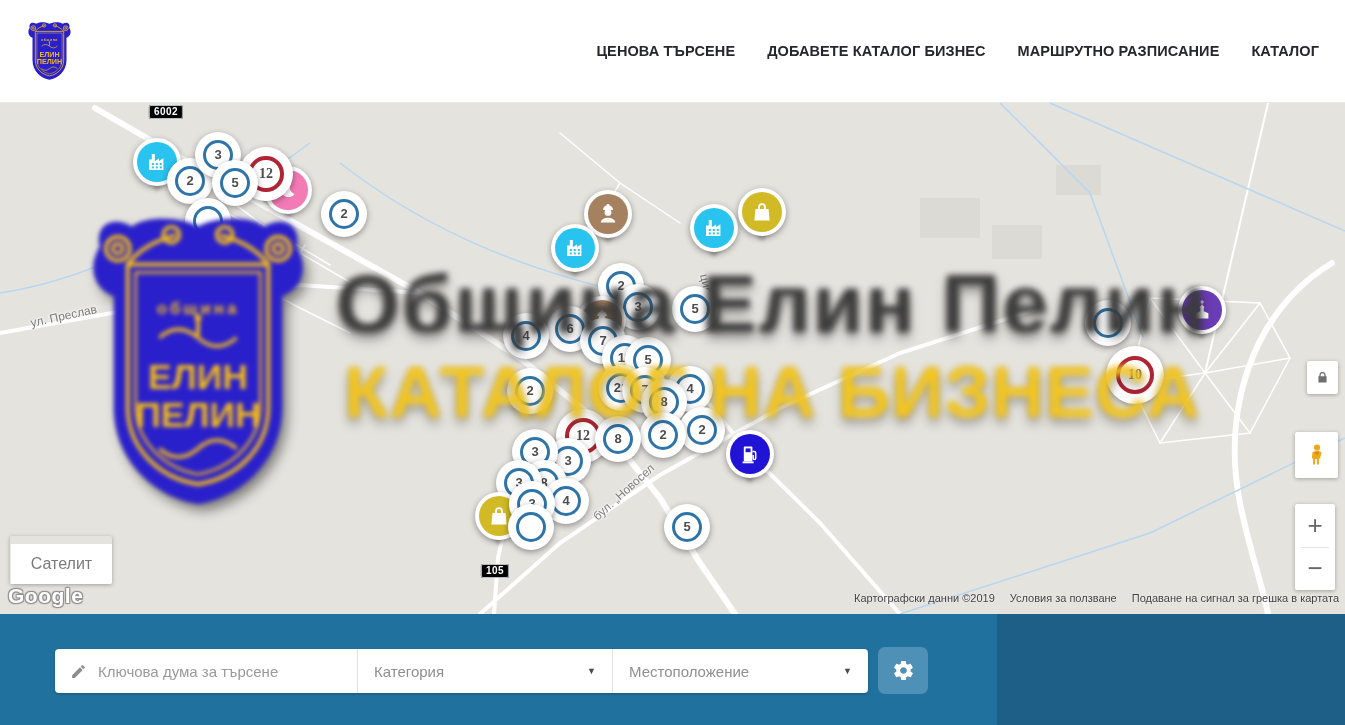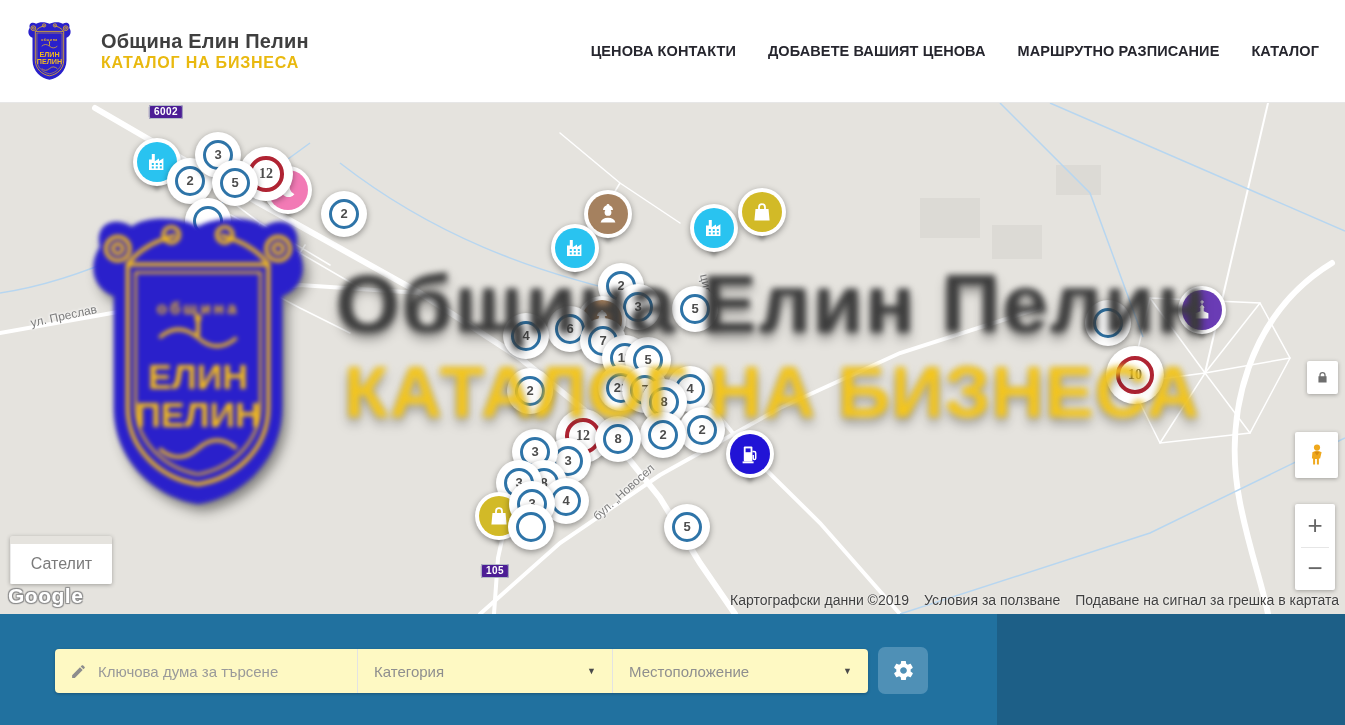--- a/index.html
+++ b/index.html
@@ -13,21 +13,21 @@
   .logo { display:flex; align-items:center; gap:28px; cursor:pointer; }
   .logo-shield-svg { width:47px; height:60px; display:block; }
   .logo-text .t1 { font-size:20px; font-weight:700; color:#3f3f3f; letter-spacing:.2px; }
   .logo-text .t2 { font-size:16px; font-weight:700; color:#e9b90f; letter-spacing:.8px; margin-top:1px; }
   .nav { display:flex; gap:32px; align-items:center; }
   .nav a { font-size:14.5px; font-weight:700; color:#26262e; text-decoration:none; letter-spacing:.1px; white-space:nowrap; }
 
   
   .map { position:absolute; left:0; top:103px; width:1345px; height:511px; background:#e5e3de; overflow:hidden; cursor:grab; }
   .map svg.roads { position:absolute; left:0; top:0; z-index:1; }
-  .road-badge { position:absolute; transform:translate(-50%,-50%); background:#4c1d95; color:#fff;
+  .road-badge { position:absolute; transform:translate(-50%,-50%); background:#000000; color:#fff;
                 font-size:10px; font-weight:700; padding:1px 5px 2px; border-radius:2px;
                 box-shadow:inset 0 0 0 1px #b4bdc6; z-index:2; letter-spacing:.5px; }
   .street-label { position:absolute; color:#7b7b7b; font-size:12px; white-space:nowrap; z-index:2;
                   text-shadow:0 0 2px #fff,0 0 3px #fff,0 0 4px #fff; }
 
   
   .markers { position:absolute; inset:0; z-index:20; }
   .cluster { position:absolute; background:#fff; border-radius:50%;
              box-shadow:0 2px 6px rgba(0,0,0,.38); display:flex; align-items:center; justify-content:center; cursor:pointer; }
   .cluster .ring { width:66%; height:66%; border-radius:50%; border:3px solid #2e74a8;
@@ -55,37 +55,37 @@
   
   .maptype { position:absolute; left:10px; top:433px; display:flex; z-index:40;
              box-shadow:0 1px 4px rgba(0,0,0,.3); border-radius:2px; overflow:hidden; }
   .maptype .mt { height:40px; background:#fff; display:flex; align-items:center; justify-content:center;
                  font-size:16px; cursor:pointer;margin-top:8px; }
   .maptype .mt.sat { width:102px; color:#7b7b7b; border-left:1px solid #ececec; }
   .glogo { position:absolute; left:8px; top:481px; z-index:40; font-size:21px; font-weight:700;
            color:#fff; letter-spacing:.5px; cursor:pointer;
            text-shadow:0 0 1px #9a9a9a,1px 1px 1px #8d8d8d,-1px -1px 1px #8d8d8d,1px -1px 1px #8d8d8d,-1px 1px 1px #8d8d8d; }
   .attrib { position:absolute; right:6px; top:489px; z-index:40; display:flex; gap:15px;
-            font-size:14px; color:#3f3f3f; text-shadow:0 0 2px #fff; }
+            font-size:11px; color:#3f3f3f; text-shadow:0 0 2px #fff; }
   .attrib a { color:#3f3f3f; text-decoration:none; }
   .sq-btn { position:absolute; background:#fff; z-index:40; display:flex; align-items:center;
             justify-content:center; box-shadow:0 1px 4px rgba(0,0,0,.3); cursor:pointer; border-radius:2px; }
   .lock-btn { left:1307px; top:258px; width:31px; height:33px; }
   .pegman-btn { left:1295px; top:329px; width:43px; height:46px; }
   .zoomctrl { position:absolute; left:1295px; top:401px; width:40px; height:86px; background:#fff;
               z-index:40; border-radius:2px; box-shadow:0 1px 4px rgba(0,0,0,.3);
               display:flex; flex-direction:column; }
   .zoomctrl .zbtn { flex:1; display:flex; align-items:center; justify-content:center;
                     font-size:26px; color:#666; cursor:pointer; font-weight:400; }
   .zoomctrl .zdiv { height:1px; background:#e6e6e6; margin:0 6px; }
 
   
   .bottombar { position:absolute; left:0; top:614px; width:1345px; height:111px; background:#21719f; z-index:100; }
   .bottombar .dark { position:absolute; right:0; top:0; width:348px; height:111px; background:#1d5f87; }
-  .search-wrap { position:absolute; left:55px; top:35px; width:813px; height:44px; background:#fef9c3;
+  .search-wrap { position:absolute; left:55px; top:35px; width:813px; height:44px; background:#ffffff;
                  border-radius:4px; display:flex; align-items:stretch; box-shadow:0 1px 3px rgba(0,0,0,.25); }
   .sw-kw { width:302px; display:flex; align-items:center; gap:11px; padding-left:15px; }
   .sw-kw input { border:none; outline:none; flex:1; font-size:15px; color:#555; min-width:0;
                  font-family:"Liberation Sans",sans-serif; background:transparent; }
   .sw-kw input::placeholder { color:#9a9a9a; }
   .sw-sel { display:flex; align-items:center; justify-content:space-between; padding:0 16px;
             font-size:15px; color:#8f8f8f; border-left:1px solid #e3e3e3; cursor:pointer; }
   .sw-sel.cat { width:255px;gap:8px; } .sw-sel.loc { width:256px; }
   .sw-sel .arr { font-size:9px; color:#4a4a4a; }
   .gear-btn { position:absolute; left:878px; top:33px; width:50px; height:47px; background:#4f90b6;
@@ -120,28 +120,24 @@
         <text x="115" y="102" text-anchor="middle" font-size="17" font-weight="bold" fill="#f0b91f" letter-spacing="3">община</text>
         <g stroke="#f0b91f" fill="none" stroke-width="3.5">
           <path d="M76 126 q19 -17 39 0 q19 17 39 0"></path>
           <path d="M76 238 q19 17 39 0 q19 -17 39 0"></path>
         </g>
         <rect x="113" y="108" width="4" height="16" fill="#f0b91f"></rect>
           <circle cx="115" cy="106" r="3.5" fill="#f0b91f"></circle>
         <text x="115" y="178" text-anchor="middle" font-size="36" font-weight="bold" fill="#f0b91f">ЕЛИН</text>
         <text x="115" y="216" text-anchor="middle" font-size="36" font-weight="bold" fill="#f0b91f">ПЕЛИН</text>
       </svg>
-      <div class="logo-text">
-        <div class="t1">Община Елин Пелин</div>
-        <div class="t2">КАТАЛОГ НА БИЗНЕСА</div>
-      </div>
     </div>
     <nav class="nav">
-      <a href="#">ЦЕНОВА КОНТАКТИ</a>
-      <a href="#">ДОБАВЕТЕ ВАШИЯТ ЦЕНОВА</a>
+      <a href="#">ЦЕНОВА ТЪРСЕНЕ</a>
+      <a href="#">ДОБАВЕТЕ КАТАЛОГ БИЗНЕС</a>
       <a href="#">МАРШРУТНО РАЗПИСАНИЕ</a>
       <a href="#">КАТАЛОГ</a>
     </nav>
   </div>
 
   <div class="map">
     <svg class="roads" width="1345" height="511" viewBox="0 0 1345 511">
       <g fill="#dcdad5">
         <rect x="920" y="95" width="60" height="40"></rect>
           <rect x="992" y="122" width="50" height="34"></rect>

